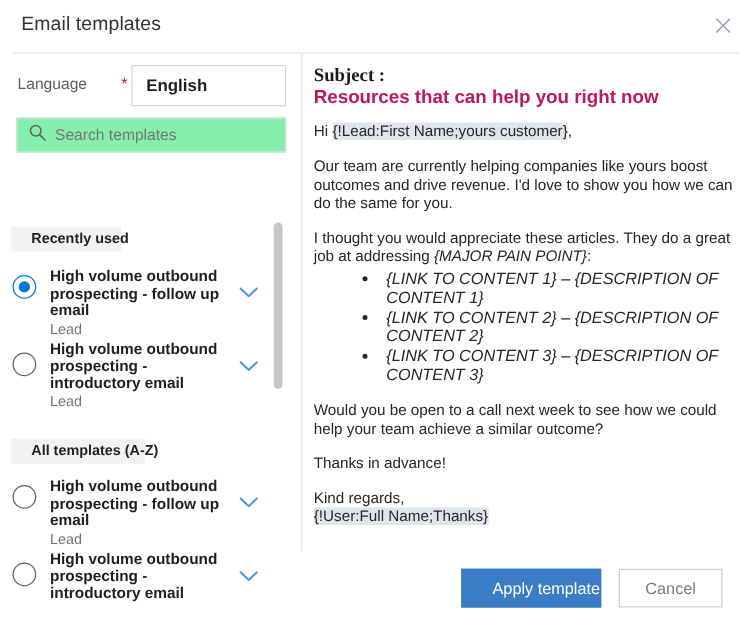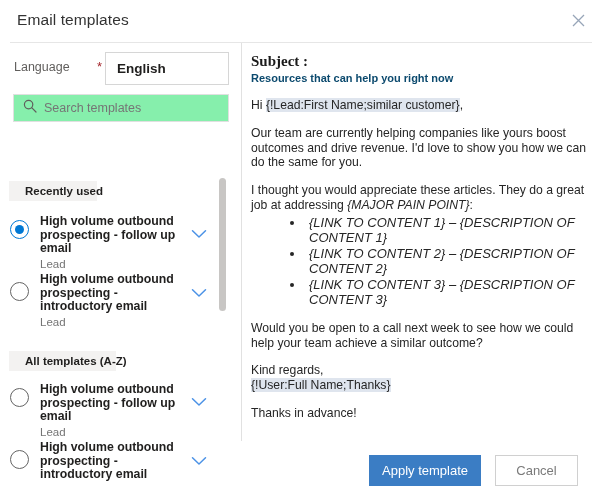--- a/index.html
+++ b/index.html
@@ -266,23 +266,23 @@
     line-height: 14.6px;
   }
   #subject-label {
     font-family: "Liberation Serif", serif;
     font-size: 15px;
     font-weight: 700;
     color: #1b1b1b;
     line-height: 17px;
   }
   #subject-value {
-    font-size: 11px;
+    font-size: 15px;
     font-weight: 700;
-    color: #0c4a6e;
+    color: #be185d;
     line-height: 16px;
     margin-bottom: 12px;
   }
   .para {
     margin: 0 0 13px 0;
     font-size: 12.2px;
     line-height: 14.8px;
     color: #262626;
   }
   .token {
@@ -319,20 +319,21 @@
     cursor: pointer;
     box-sizing: border-box;
     padding: 0;
   }
   #apply-button {
     right: 119px;
     width: 112px;
     background: #3b7dc4;
     border: 1px solid #3b7dc4;
     color: #ffffff;
+    text-align: right;
   }
   #cancel-button {
     right: 22px;
     width: 83px;
     background: #ffffff;
     border: 1px solid #d0d0d0;
     color: #7a7a7a;
   }
 </style>
 </head>
@@ -442,37 +443,37 @@
 
     </div>
   </div>
 
   <div id="right-pane">
     <div id="email-body">
 
       <div id="subject-label">Subject :</div>
       <div id="subject-value">Resources that can help you right now</div>
 
-      <p class="para"><span>Hi </span><span class="token">{!Lead:First Name;similar customer}</span><span>,</span></p>
+      <p class="para"><span>Hi </span><span class="token">{!Lead:First Name;yours customer}</span><span>,</span></p>
 
       <p class="para">Our team are currently helping companies like yours boost outcomes and drive revenue. I'd love to show you how we can do the same for you.</p>
 
       <p class="para tight"><span>I thought you would appreciate these articles. They do a great job at addressing </span><span class="italic">{MAJOR PAIN POINT}</span><span>:</span></p>
 
       <ul id="bullets">
         <li>{LINK TO CONTENT 1} – {DESCRIPTION OF CONTENT 1}</li>
         <li>{LINK TO CONTENT 2} – {DESCRIPTION OF CONTENT 2}</li>
         <li>{LINK TO CONTENT 3} – {DESCRIPTION OF CONTENT 3}</li>
       </ul>
 
       <p class="para">Would you be open to a call next week to see how we could help your team achieve a similar outcome?</p>
 
+      <p class="para">Thanks in advance!</p>
+
       <p class="para"><span>Kind regards,</span><br><span class="token">{!User:Full Name;Thanks}</span></p>
-
-      <p class="para">Thanks in advance!</p>
 
     </div>
   </div>
 
   <div id="footer">
     <button class="btn" id="apply-button">Apply template</button>
     <button class="btn" id="cancel-button">Cancel</button>
   </div>
 
 </div>

